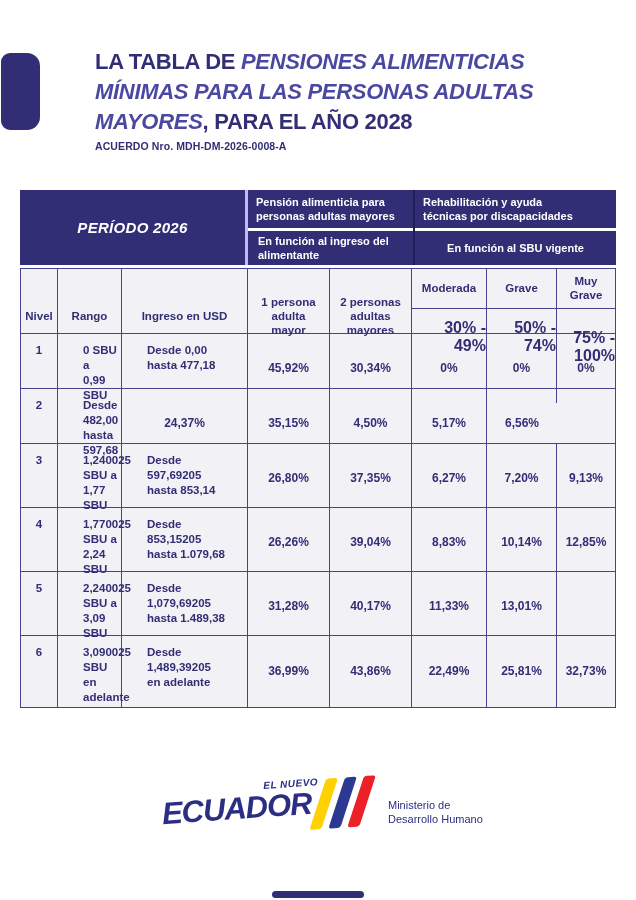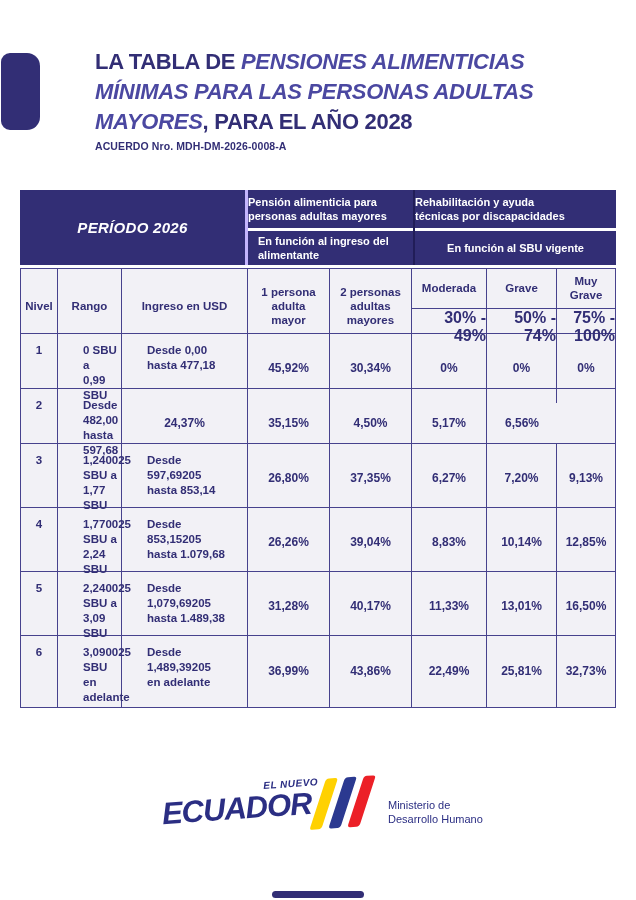--- a/index.html
+++ b/index.html
@@ -17,32 +17,32 @@
 
   
   .tbl{position:absolute;left:20px;top:190px;width:596px;}
   .head-band{display:grid;grid-template-columns:228px 167px 201px;height:75px;
              background:#322E75;color:#fff;font-weight:bold;}
   .band-period{display:flex;align-items:center;justify-content:center;font-size:15px;
                border-right:3px solid #c4b5fd;letter-spacing:0.3px;font-style:italic;}
   .band-col{display:flex;flex-direction:column;}
   .band-col.mid{border-right:2px solid #211d58;}
   .band-top{height:38px;border-bottom:3px solid #fff;display:flex;align-items:center;
-            padding-left:0;font-size:11px;line-height:1.3;white-space:pre-line;}
+            padding-left:8px;font-size:11px;line-height:1.3;white-space:pre-line;}
   .band-bottom{flex:1;display:flex;align-items:center;padding-left:10px;font-size:11px;
                line-height:1.3;white-space:pre-line;}
   .band-col.right .band-bottom{justify-content:center;padding-left:0;}
 
   .body-wrap{margin-top:3px;border:1px solid #47428D;background:#F2F1F6;}
   .grid-row{display:grid;grid-template-columns:37px 64px 126px 82px 82px 75px 70px 58px;}
   .col-head{height:64px;font-weight:bold;font-size:11.5px;}
   .ch-cell{display:flex;align-items:center;justify-content:center;text-align:center;
            border-right:1px solid #47428D;line-height:1.2;white-space:pre-line;}
   .sev{display:flex;flex-direction:column;border-right:1px solid #47428D;}
-  .sev.last{border-right:none;}
+  .sev.last{border-right:none;gap:20px;}
   .sev-label{height:39px;display:flex;align-items:center;justify-content:center;
              border-bottom:1px solid #47428D;white-space:pre-line;line-height:1.15;text-align:center;}
   .sev-range{flex:1;display:flex;align-items:center;justify-content:center;font-size:16px;text-align:right;}
 
   .d-row{border-top:1px solid #47428D;font-size:11.5px;font-weight:bold;}
   .h54{height:54px;} .h63{height:63px;} .h71{height:71px;}
   .cell{border-right:1px solid #47428D;line-height:1.3;}
   .cell.lastc{border-right:none;}
   .cell.nivel{text-align:center;padding-top:9px;}
   .cell.txt{padding-left:8px;padding-top:9px;white-space:pre-line;margin-left:17px;}
@@ -177,21 +177,20 @@
         <div class="cell txt">2,240025
 SBU a 3,09
 SBU</div>
         <div class="cell txt">Desde
 1,079,69205
 hasta 1.489,38</div>
         <div class="cell pct">31,28%</div>
         <div class="cell pct">40,17%</div>
         <div class="cell pct">11,33%</div>
         <div class="cell pct">13,01%</div>
-        <div class="cell pct lastc">16,50%</div>
       </div>
 
       <div class="grid-row d-row h71">
         <div class="cell nivel">6</div>
         <div class="cell txt">3,090025
 SBU en
 adelante</div>
         <div class="cell txt">Desde
 1,489,39205
 en adelante</div>

